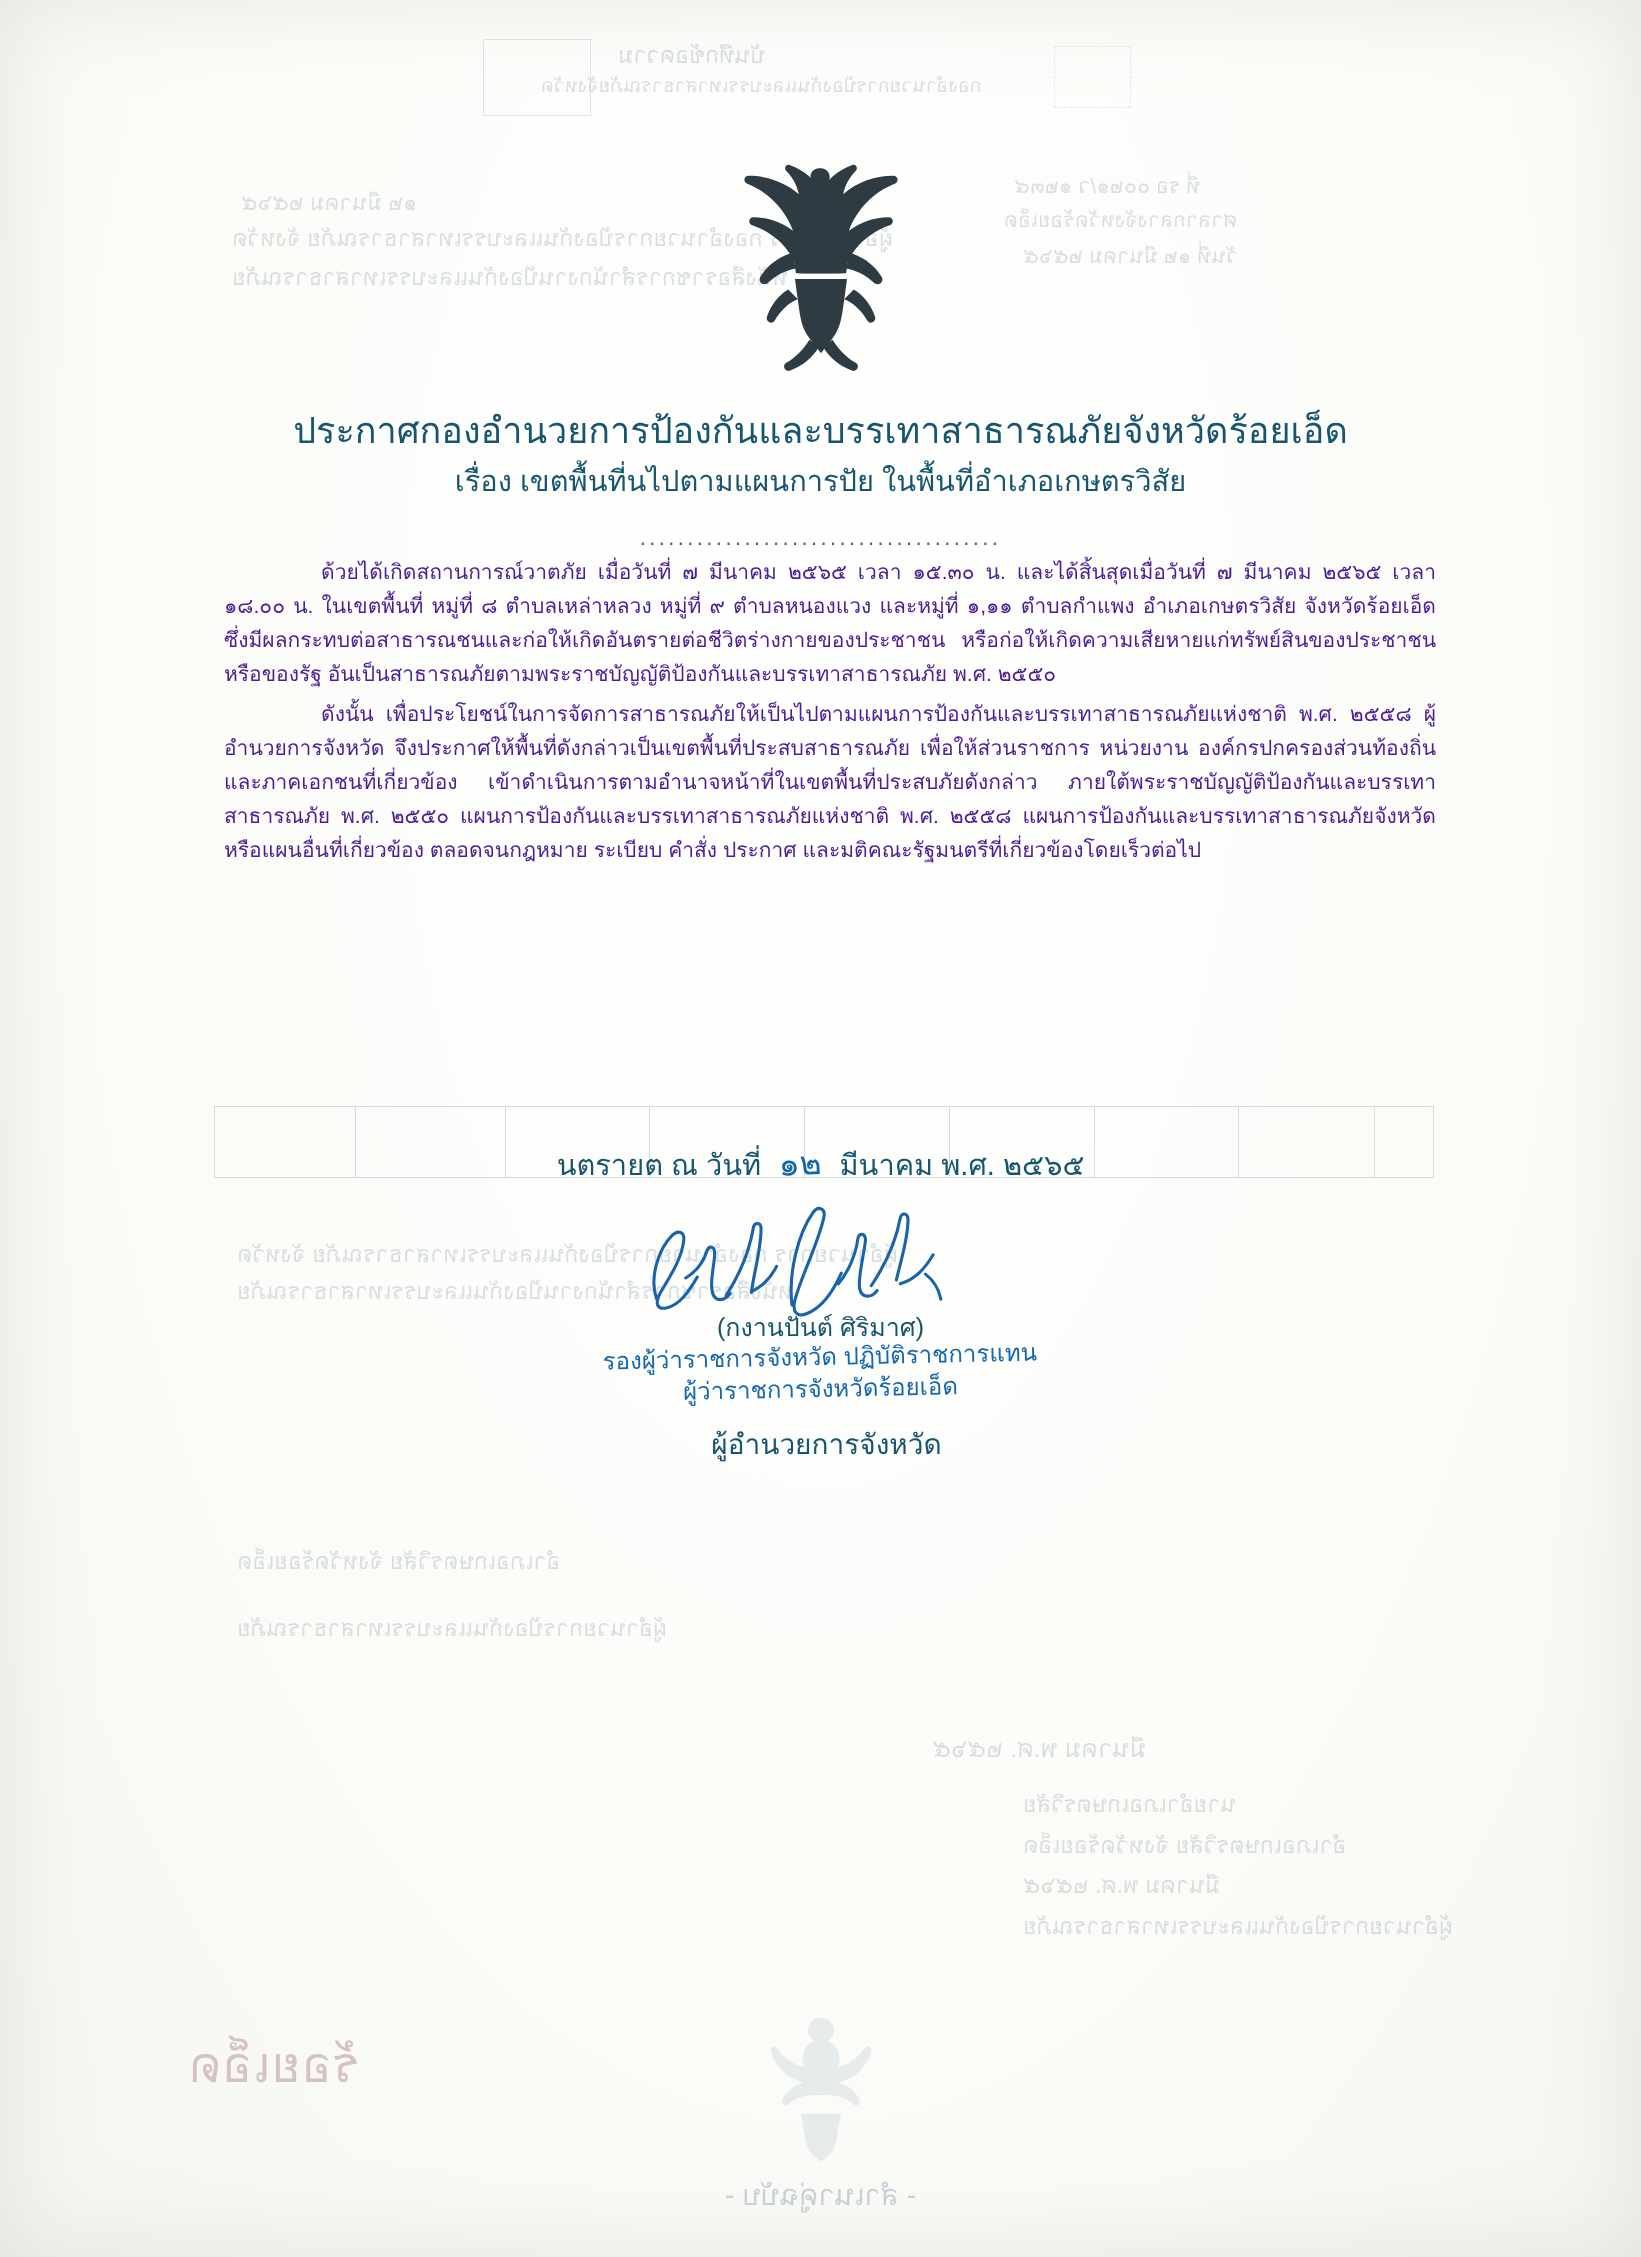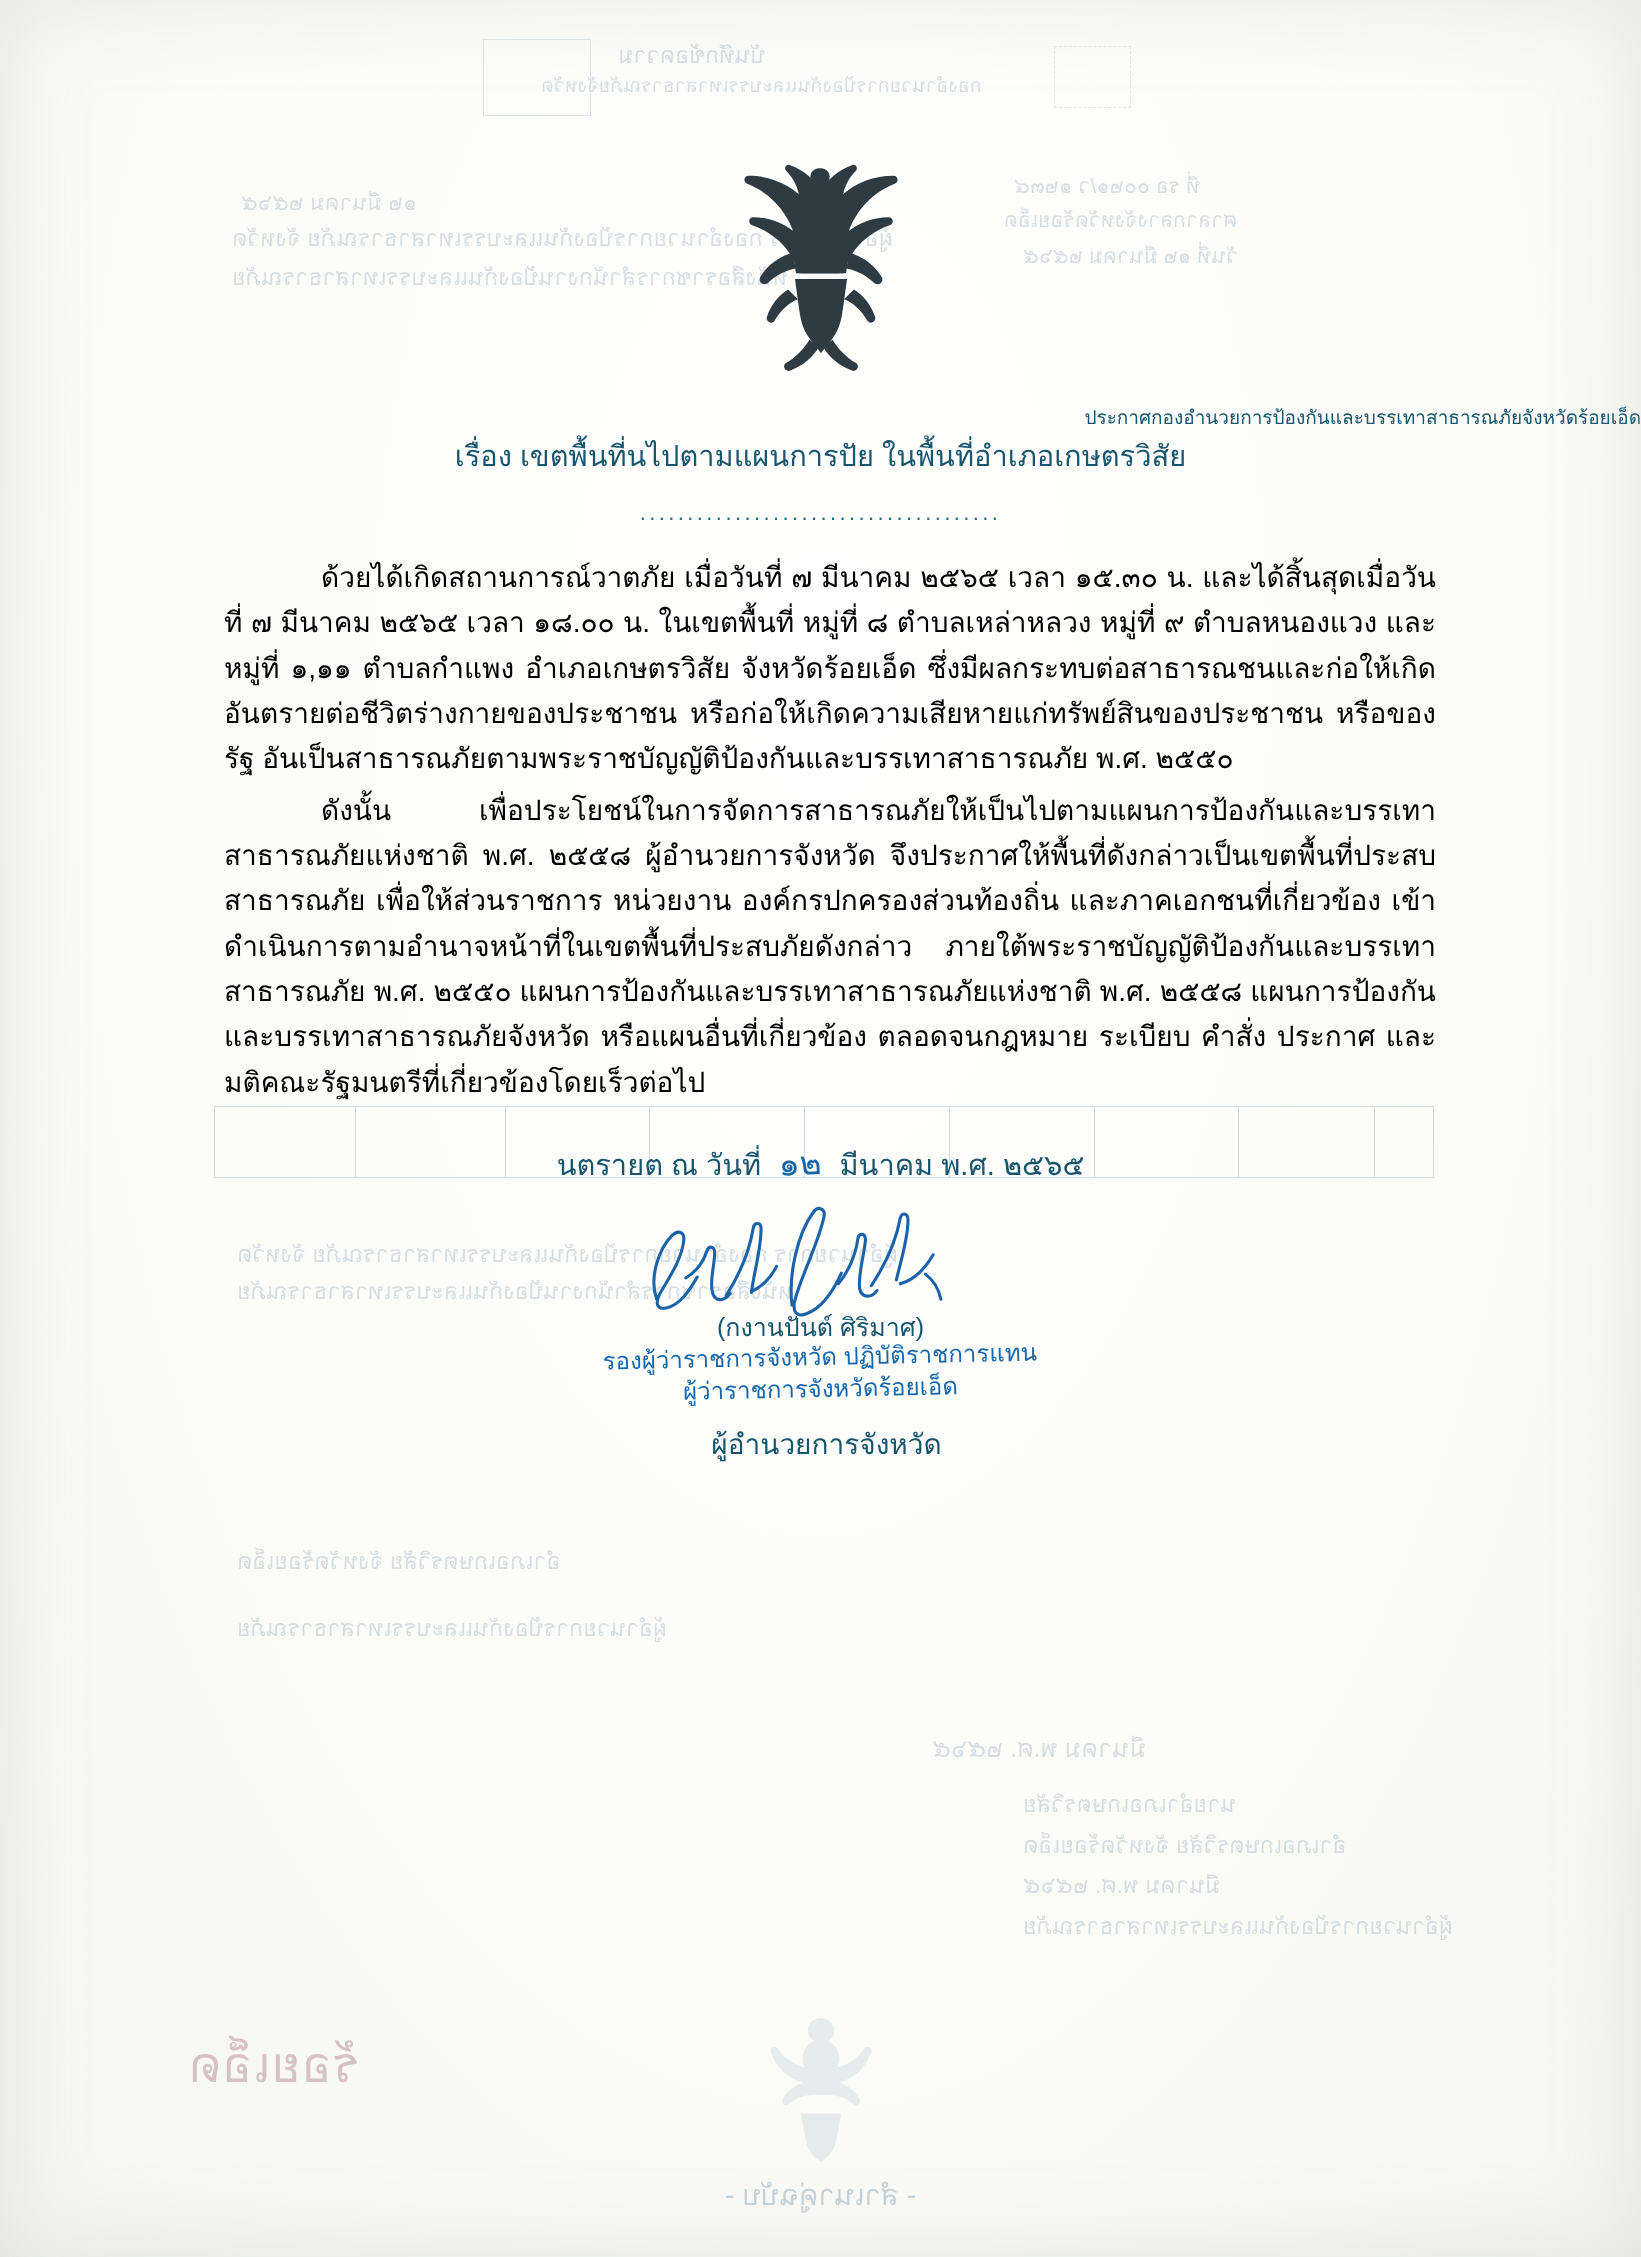--- a/index.html
+++ b/index.html
@@ -57,46 +57,45 @@
   
   .title-block {
     position: absolute;
     left: 0;
     right: 0;
     top: 404px;
     text-align: center;
     color: #1b5b78;
   }
   .title-line1 {
-    font-size: 19px;
+    font-size: 36px;
     line-height: 1.5;
     color: #18566f;
-    text-align: right;
   }
   .title-line2 {
     font-size: 29px;
     line-height: 1.6;
     color: #18566f;
   }
   .dots {
     margin-top: 21px;
     font-size: 22px;
     letter-spacing: 3.4px;
     color: #2a6a85;
   }
 
   
   .body-text {
     position: absolute;
     left: 224px;
     width: 1212px;
     top: 555px;
-    font-size: 28px;
+    font-size: 21px;
     line-height: 1.62;
-    color: #000000;
+    color: #4c1d95;
     text-align: justify;
     text-justify: inter-word;
   }
   .para {
     margin: 0 0 5.8px 0;
     text-indent: 97px;
   }
 
   
   .date-line {

